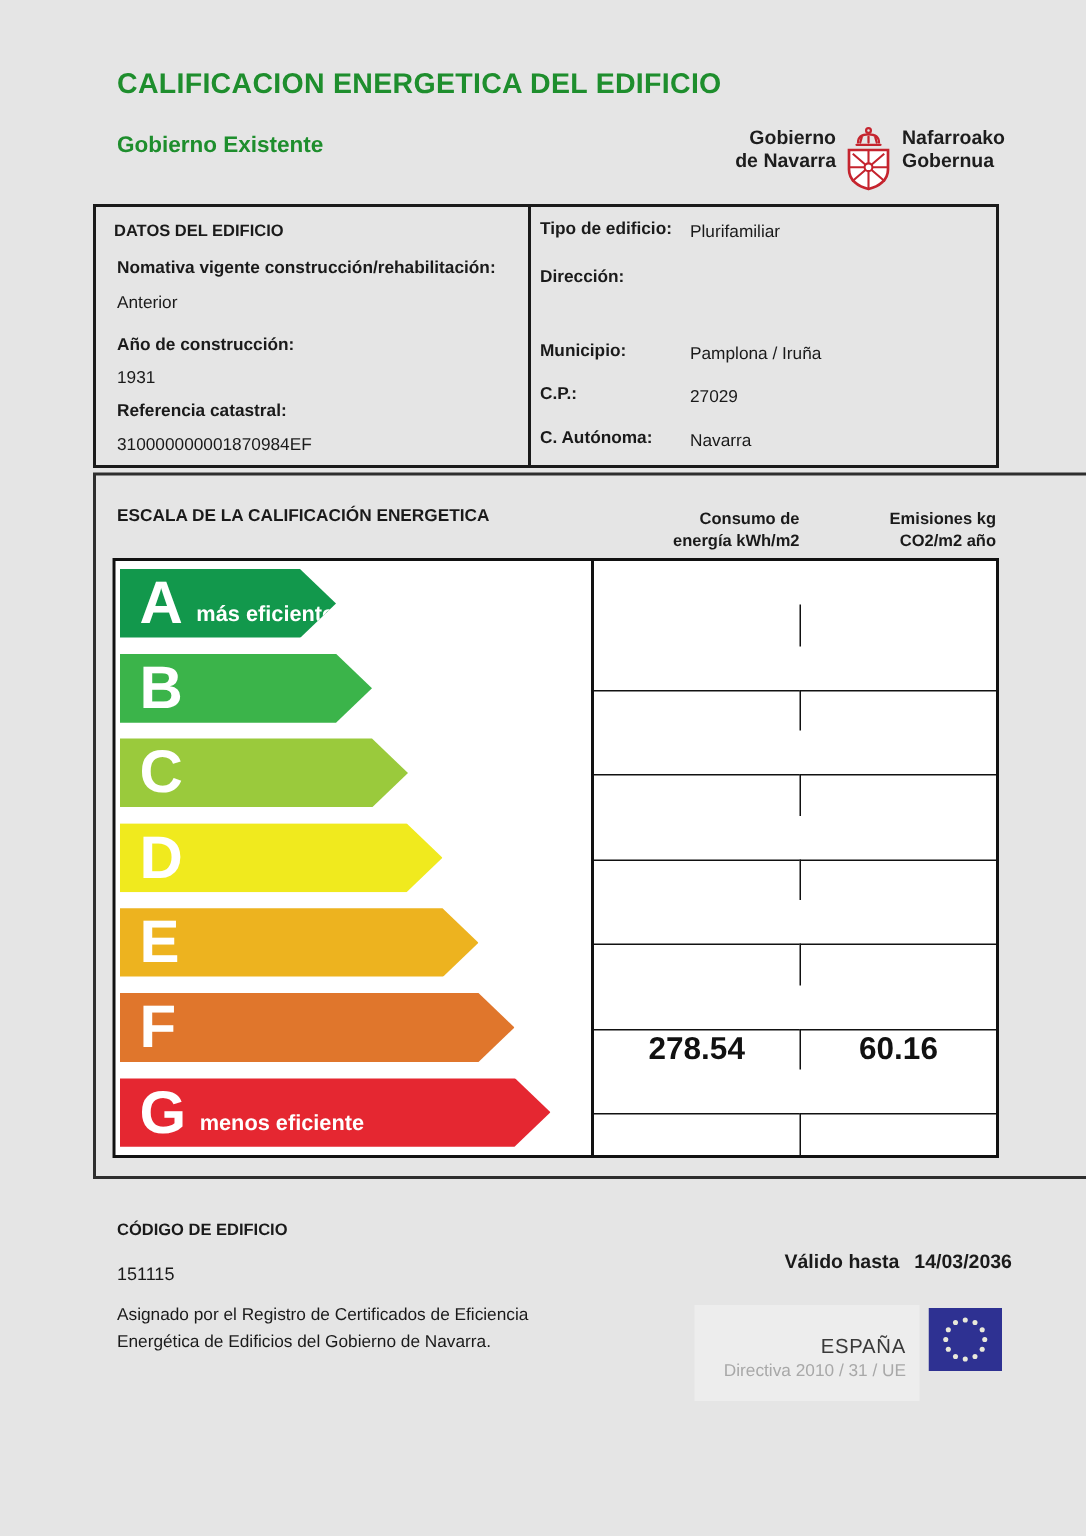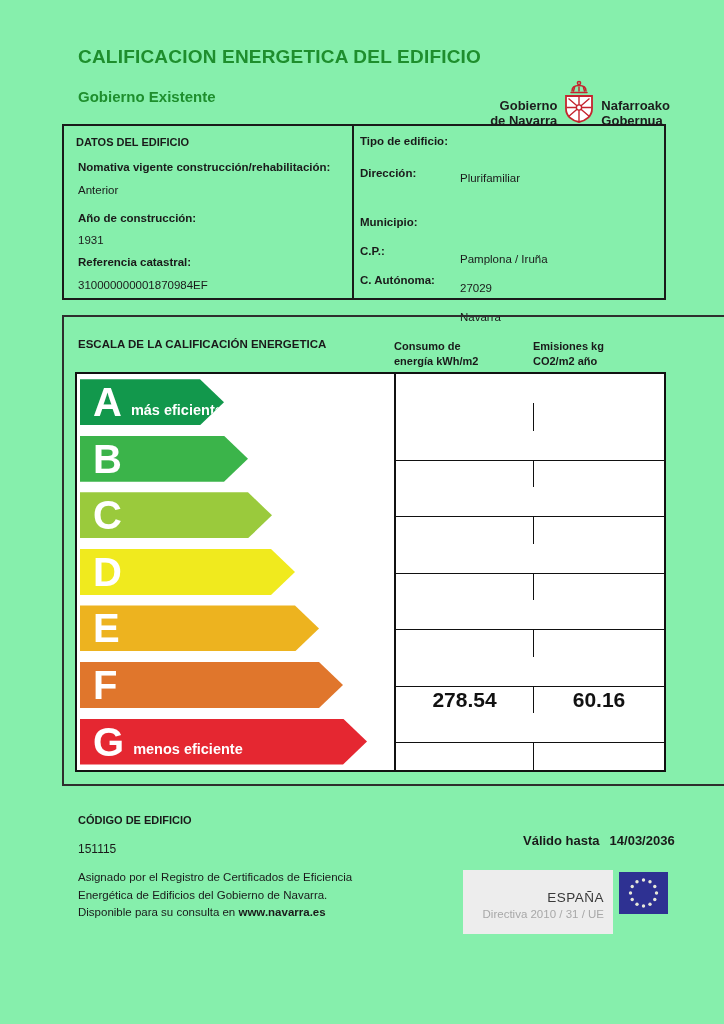--- a/index.html
+++ b/index.html
@@ -1,39 +1,39 @@
 <!DOCTYPE html>
 <html style="--green: #1e8e2d; --crest-red: #c5242e; --flag-blue: #2e3192; --star: #e9e9da; --box-gray: #ededed; --border-dark: #1a1a1a;"><head>
 <meta charset="utf-8">
 <style>
   html,body{margin:0;padding:0;background:#fff;}
   body{font-family:"Liberation Sans", sans-serif; color:#1a1a1a;}
-  .page{position:relative;width:724px;height:1024px;background:#86efac;overflow:hidden;}
+  .page{position:relative;width:724px;height:1024px;background:#e5e5e5;overflow:hidden;}
 
   
   .title{position:absolute;left:78px;top:46px;font-size:19px;font-weight:bold;color:var(--green,#1e8e2d);letter-spacing:.2px;}
   .subtitle{position:absolute;left:78px;top:88px;font-size:15px;font-weight:bold;color:var(--green,#1e8e2d);}
-  .gov-logo{position:absolute;left:482px;top:84px;width:188px;height:44px;display:flex;align-items:flex-end;justify-content:flex-end;gap:6px;}
+  .gov-logo{position:absolute;left:482px;top:84px;width:188px;height:44px;display:flex;align-items:flex-start;justify-content:flex-end;gap:6px;}
   .gov-logo .txt{font-size:13px;font-weight:bold;line-height:15px;color:#1d1d1d;}
   .gov-logo .txt.right{text-align:right;}
   .gov-logo .txt.left{text-align:left;}
 
   
-  .databox{position:absolute;left:62px;top:124px;width:604px;height:176px;border:2px solid var(--border-dark,#1a1a1a);box-sizing:border-box;}
+  .databox{position:absolute;left:62px;top:136px;width:604px;height:176px;border:2px solid var(--border-dark,#1a1a1a);box-sizing:border-box;}
   .databox .vdivider{position:absolute;left:288px;top:0;bottom:0;width:2px;background:var(--border-dark,#1a1a1a);}
   .databox .sec-title{position:absolute;left:12px;top:10px;font-size:11px;font-weight:bold;}
   .fld{position:absolute;font-size:11.5px;line-height:16px;}
   .lbl{font-weight:bold;}
   .rrow-label{position:absolute;left:296px;font-size:11.5px;font-weight:bold;}
-  .rrow-value{position:absolute;left:396px;font-size:11.5px;line-height:17px;margin-top:35px;}
+  .rrow-value{position:absolute;left:396px;font-size:11.5px;line-height:17px;}
 
   
   .scalebox{position:absolute;left:62px;top:315px;width:692px;height:471px;border:2px solid #2e2e2e;box-sizing:border-box;}
   .scale-title{position:absolute;left:14px;top:21px;font-size:11.5px;font-weight:bold;}
-  .colhead{position:absolute;top:22px;font-size:11px;font-weight:bold;text-align:left;line-height:15px;}
+  .colhead{position:absolute;top:22px;font-size:11px;font-weight:bold;text-align:right;line-height:15px;}
   .colhead.c1{left:330px;width:139px;}
   .colhead.c2{left:469px;width:131px;}
 
   .arrowbox{position:absolute;left:11px;top:55px;width:321px;height:400px;border:2px solid #111;box-sizing:border-box;background:#fff;}
   .arrow-row{height:56.55px;display:flex;align-items:center;}
   .arrow{height:46px;margin-left:3px;display:flex;align-items:center;
          clip-path:polygon(0 0, calc(100% - 24px) 0, 100% 50%, calc(100% - 24px) 100%, 0 100%);}
   .arrow .letter{font-size:40px;font-weight:bold;color:#fff;line-height:44px;padding-left:13px;}
   .arrow .note{font-size:14.5px;font-weight:bold;color:#fff;margin-left:9px;margin-top:15px;white-space:nowrap;}
 
@@ -187,21 +187,20 @@
   <div class="code-label">CÓDIGO DE EDIFICIO</div>
   <div class="code-value">151115</div>
 
   <div class="valid">
     <span>Válido hasta</span><span class="date">14/03/2036</span>
   </div>
 
   <div class="registry">
     <div>Asignado por el Registro de Certificados de Eficiencia</div>
     <div>Energética de Edificios del Gobierno de Navarra.</div>
-    <div><span>Disponible para su consulta en </span><b>www.navarra.es</b></div>
   </div>
 
   <div class="espana-box">
     <div class="es">ESPAÑA</div>
     <div class="dir">Directiva 2010 / 31 / UE</div>
   </div>
 
   <span class="euflag">
     <svg width="49" height="42" viewBox="0 0 49 42">
       <rect x="0" y="0" width="49" height="42" fill="#2e3192"></rect>

